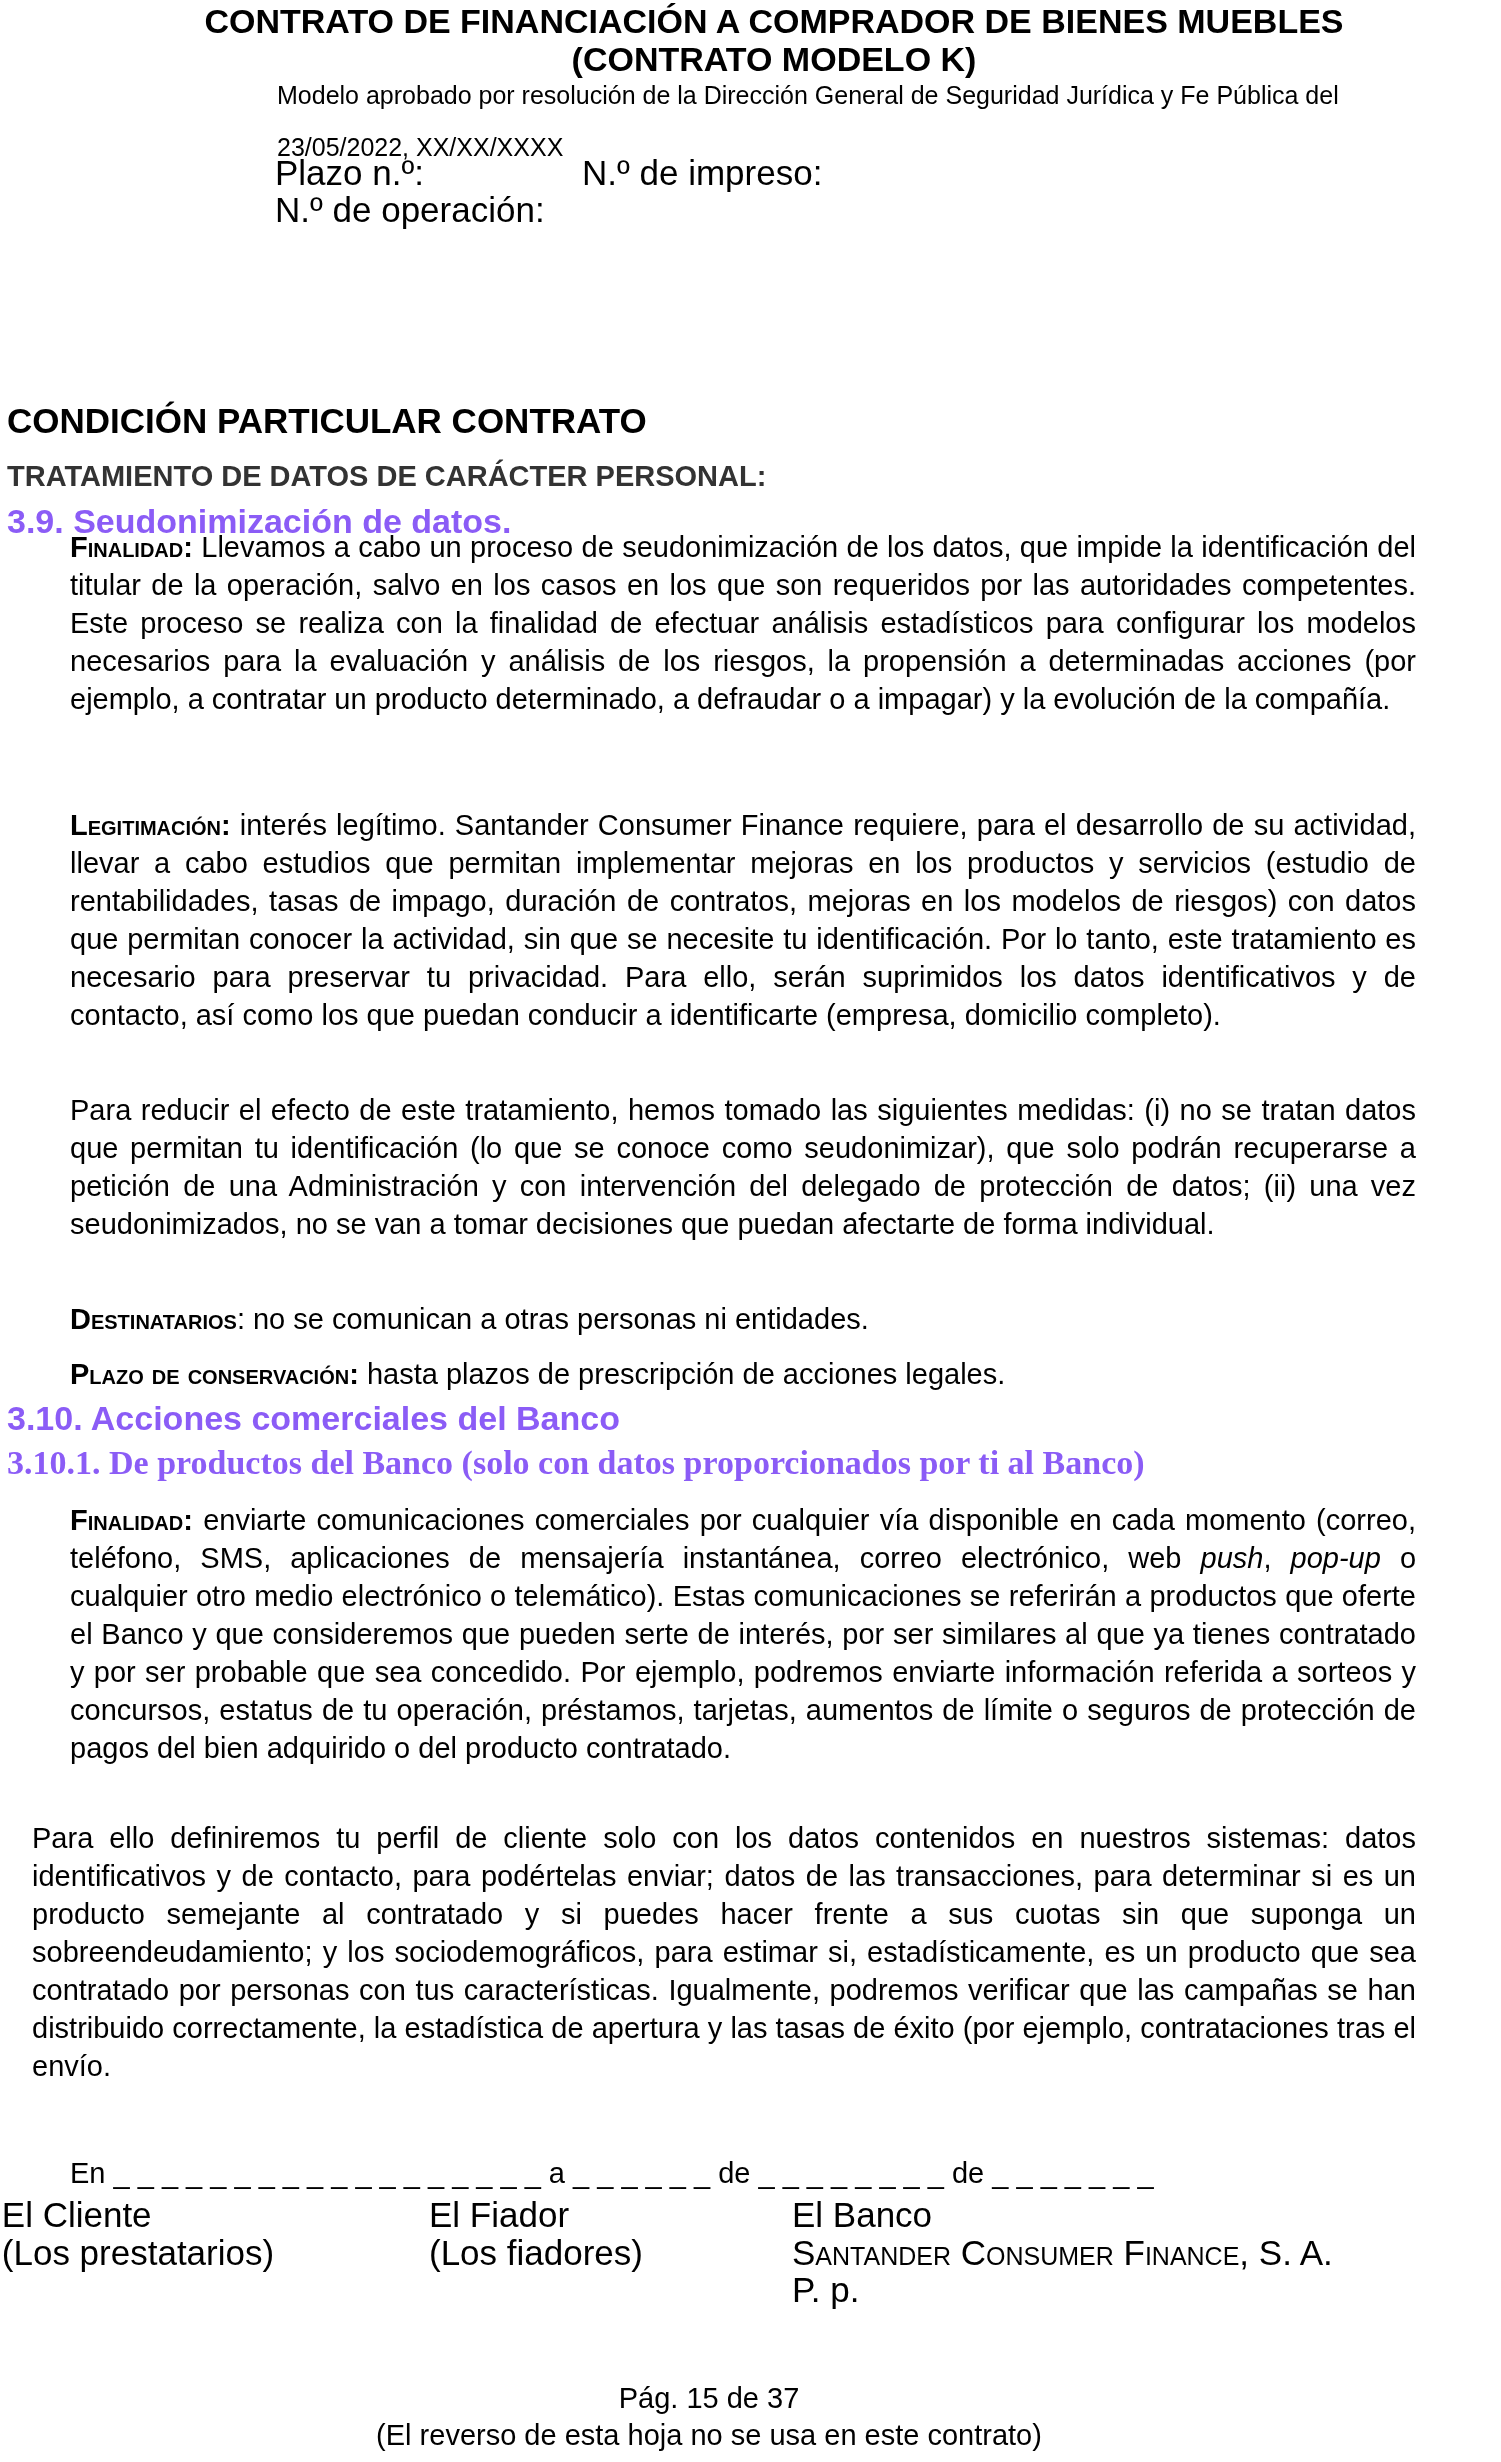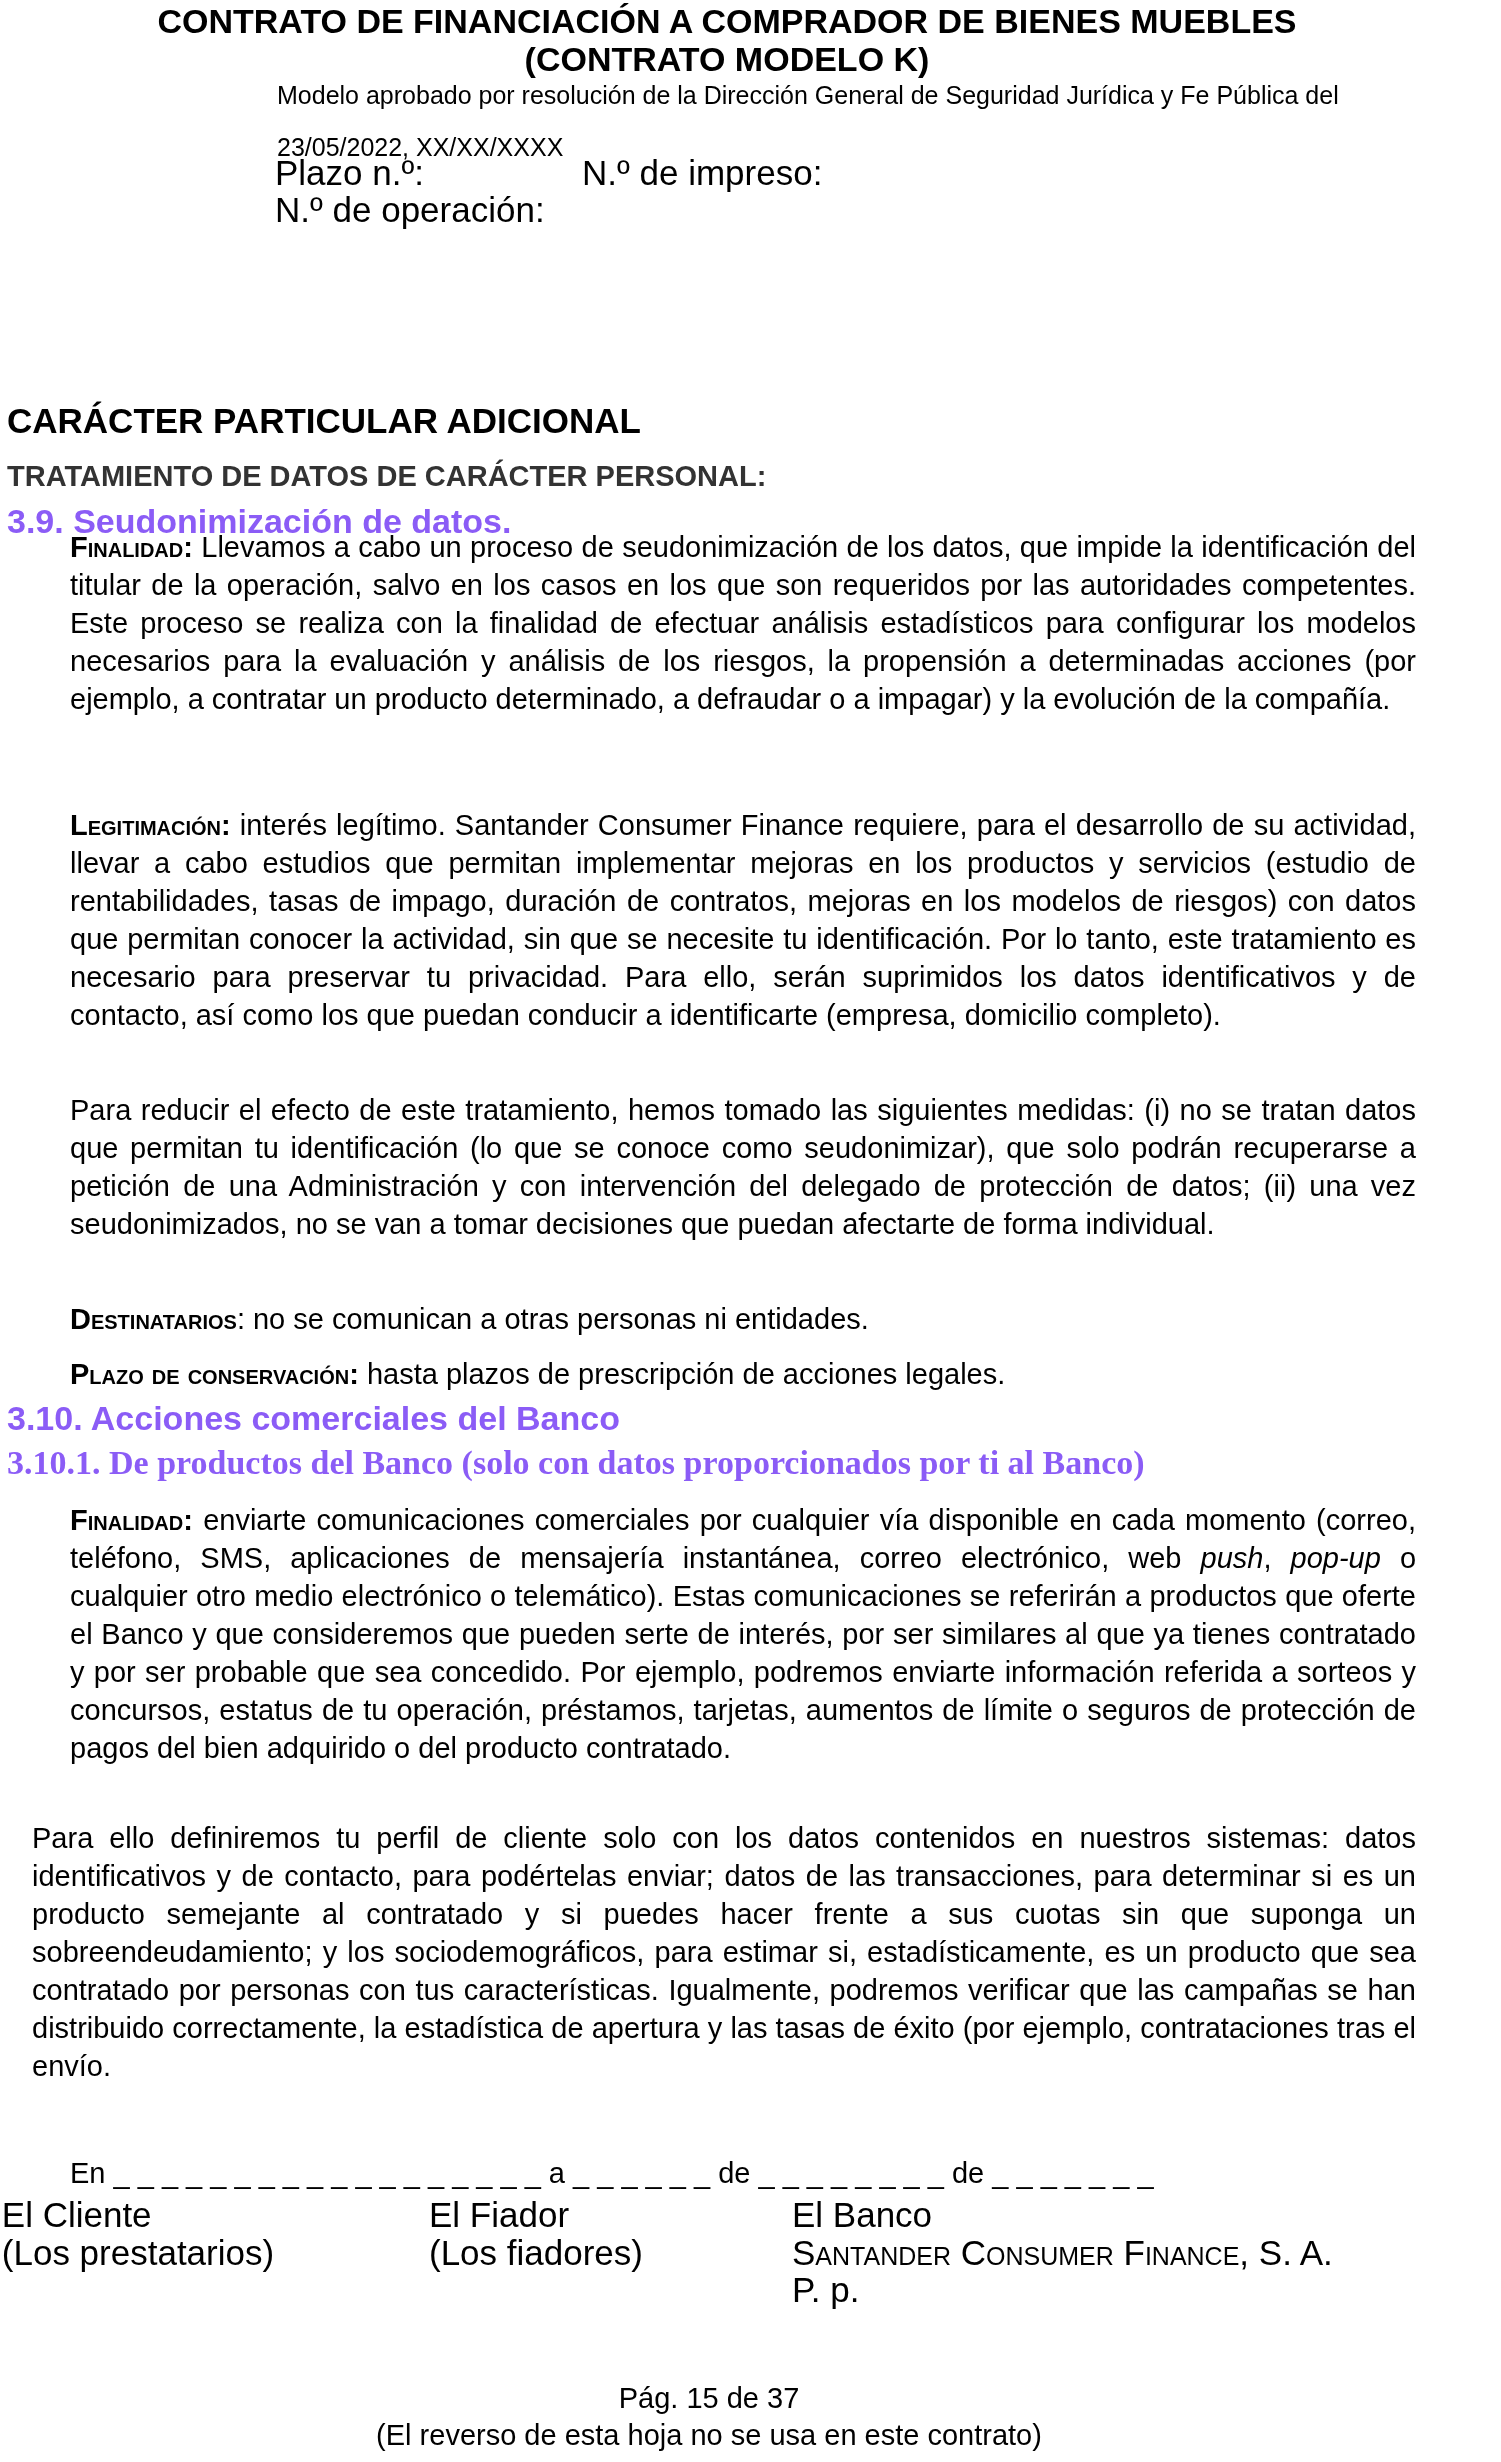--- a/index.html
+++ b/index.html
@@ -3,21 +3,21 @@
 <meta charset="utf-8">
 <style>
   html, body { margin: 0; padding: 0; background: #ffffff; }
   body {
     width: 1502px; height: 2462px; position: relative; overflow: hidden;
     font-family: "Liberation Sans", sans-serif; color: #000;
   }
   .abs { position: absolute; }
   .title {
     left: 0; width: 1454px; text-align: center; font-weight: bold;
-    font-size: 34px; line-height: 39px;
+    font-size: 34px; line-height: 39px; padding-left: 47px;
   }
   .subtitle { left: 277px; width: 1189px; font-size: 25px; line-height: 35px; }
   .meta { font-size: 35px; line-height: 39px; }
   .h-main { left: 7px; font-size: 35px; font-weight: bold; line-height: 39px; }
   .h-sub { left: 7px; font-size: 29px; font-weight: bold; line-height: 35px; color: #333333; }
   .h-red { left: 7px; font-size: 34px; font-weight: bold; line-height: 39px; color: #8b5cf6; }
   .para {
     left: 70px; width: 1346px; font-size: 29px; line-height: 38px;
     text-align: justify;
   }
@@ -31,21 +31,21 @@
 <body>
 
 <div class="abs title" style="top:1.8px;">CONTRATO DE FINANCIACIÓN A COMPRADOR DE BIENES MUEBLES</div>
 <div class="abs title" style="top:40px;">(CONTRATO MODELO K)</div>
 <div class="abs subtitle" style="top:78px;">Modelo aprobado por resolución de la Dirección General de Seguridad Jurídica y Fe Pública del</div>
 <div class="abs subtitle" style="top:130px;">23/05/2022, XX/XX/XXXX</div>
 <div class="abs meta" style="top:153px; left:275px;">Plazo n.º:</div>
 <div class="abs meta" style="top:153px; left:582px;">N.º de impreso:</div>
 <div class="abs meta" style="top:190px; left:275px;">N.º de operación:</div>
 
-<div class="abs h-main" style="top:401px;">CARÁCTER PARTICULAR ADICIONAL</div>
+<div class="abs h-main" style="top:401px;">CONDICIÓN PARTICULAR CONTRATO</div>
 <div class="abs h-sub" style="top:459px;">TRATAMIENTO DE DATOS DE CARÁCTER PERSONAL:</div>
 <div class="abs h-red" style="top:502px;">3.9. Seudonimización de datos.</div>
 
 <div class="abs para" style="top:528px;">
   <span class="sc">Finalidad:</span><span> Llevamos a cabo un proceso de seudonimización de los datos, que impide la identificación del titular de la operación, salvo en los casos en los que son requeridos por las autoridades competentes. Este proceso se realiza con la finalidad de efectuar análisis estadísticos para configurar los modelos necesarios para la evaluación y análisis de los riesgos, la propensión a determinadas acciones (por ejemplo, a contratar un producto determinado, a defraudar o a impagar) y la evolución de la compañía.</span>
 </div>
 
 <div class="abs para" style="top:806px;">
   <span class="sc">Legitimación:</span><span> interés legítimo. Santander Consumer Finance requiere, para el desarrollo de su actividad, llevar a cabo estudios que permitan implementar mejoras en los productos y servicios (estudio de rentabilidades, tasas de impago, duración de contratos, mejoras en los modelos de riesgos) con datos que permitan conocer la actividad, sin que se necesite tu identificación. Por lo tanto, este tratamiento es necesario para preservar tu privacidad. Para ello, serán suprimidos los datos identificativos y de contacto, así como los que puedan conducir a identificarte (empresa, domicilio completo).</span>
 </div>

